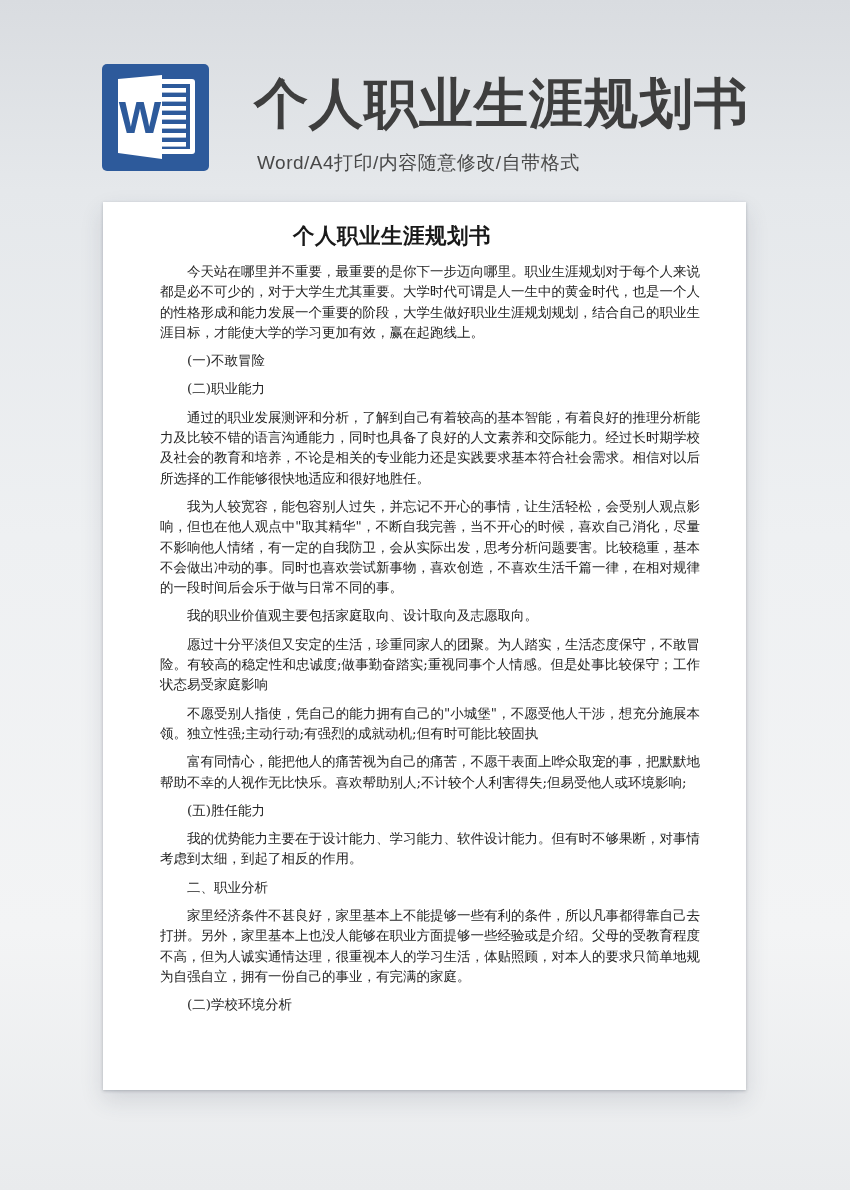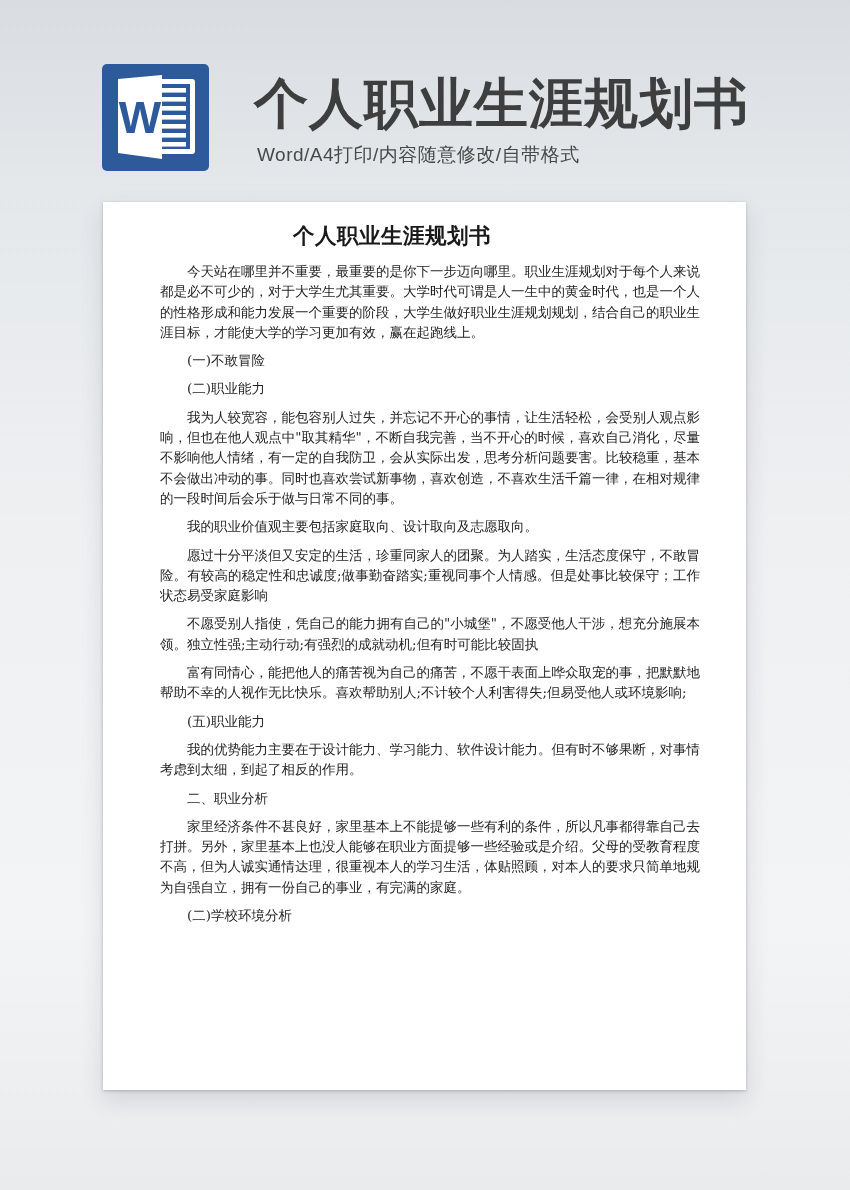--- a/index.html
+++ b/index.html
@@ -18,21 +18,21 @@
   }
   .word-icon{width:107px;height:107px;flex:0 0 auto;}
   .word-icon svg{display:block;}
   .tpl-titles{margin-left:45px;}
   .tpl-title{
     margin:12px 0 0;
     font:700 54px/1 "Liberation Sans",sans-serif;
     color:#3e3e3e;letter-spacing:1px;white-space:nowrap;
   }
   .tpl-subtitle{
-    margin:14px 0 0 3px;
+    margin:22px 0 0 3px;
     font:400 19px/1.2 "Liberation Sans",sans-serif;
     color:#484848;letter-spacing:.5px;white-space:nowrap;
   }
 
   
   .doc-page{
     position:absolute;left:103px;top:202px;
     width:643px;height:888px;box-sizing:border-box;
     background:#ffffff;
     box-shadow:0 1px 3px rgba(50,60,75,.28),0 10px 22px rgba(50,60,75,.14);
@@ -85,26 +85,27 @@
       <p class="tpl-subtitle">Word/A4打印/内容随意修改/自带格式</p>
     </div>
   </header>
 
   <main class="doc-page">
     <h2 class="doc-title">个人职业生涯规划书</h2>
     <div class="doc-body">
       <p>今天站在哪里并不重要，最重要的是你下一步迈向哪里。职业生涯规划对于每个人来说都是必不可少的，对于大学生尤其重要。大学时代可谓是人一生中的黄金时代，也是一个人的性格形成和能力发展一个重要的阶段，大学生做好职业生涯规划规划，结合自己的职业生涯目标，才能使大学的学习更加有效，赢在起跑线上。</p>
       <p>(一)不敢冒险</p>
       <p>(二)职业能力</p>
+      <p>通过的职业发展测评和分析，了解到自己有着较高的基本智能，有着良好的推理分析能力及比较不错的语言沟通能力，同时也具备了良好的人文素养和交际能力。经过长时期学校及社会的教育和培养，不论是相关的专业能力还是实践要求基本符合社会需求。相信对以后所选择的工作能够很快地适应和很好地胜任。</p>
       <p>我为人较宽容，能包容别人过失，并忘记不开心的事情，让生活轻松，会受别人观点影响，但也在他人观点中"取其精华"，不断自我完善，当不开心的时候，喜欢自己消化，尽量不影响他人情绪，有一定的自我防卫，会从实际出发，思考分析问题要害。比较稳重，基本不会做出冲动的事。同时也喜欢尝试新事物，喜欢创造，不喜欢生活千篇一律，在相对规律的一段时间后会乐于做与日常不同的事。</p>
       <p>我的职业价值观主要包括家庭取向、设计取向及志愿取向。</p>
       <p>愿过十分平淡但又安定的生活，珍重同家人的团聚。为人踏实，生活态度保守，不敢冒险。有较高的稳定性和忠诚度;做事勤奋踏实;重视同事个人情感。但是处事比较保守；工作状态易受家庭影响</p>
       <p>不愿受别人指使，凭自己的能力拥有自己的"小城堡"，不愿受他人干涉，想充分施展本领。独立性强;主动行动;有强烈的成就动机;但有时可能比较固执</p>
       <p>富有同情心，能把他人的痛苦视为自己的痛苦，不愿干表面上哗众取宠的事，把默默地帮助不幸的人视作无比快乐。喜欢帮助别人;不计较个人利害得失;但易受他人或环境影响;</p>
-      <p>(五)职业能力</p>
+      <p>(五)胜任能力</p>
       <p>我的优势能力主要在于设计能力、学习能力、软件设计能力。但有时不够果断，对事情考虑到太细，到起了相反的作用。</p>
       <p>二、职业分析</p>
       <p>家里经济条件不甚良好，家里基本上不能提够一些有利的条件，所以凡事都得靠自己去打拼。另外，家里基本上也没人能够在职业方面提够一些经验或是介绍。父母的受教育程度不高，但为人诚实通情达理，很重视本人的学习生活，体贴照顾，对本人的要求只简单地规为自强自立，拥有一份自己的事业，有完满的家庭。</p>
       <p>(二)学校环境分析</p>
     </div>
   </main>
 
 </div>
 
 </body></html>

